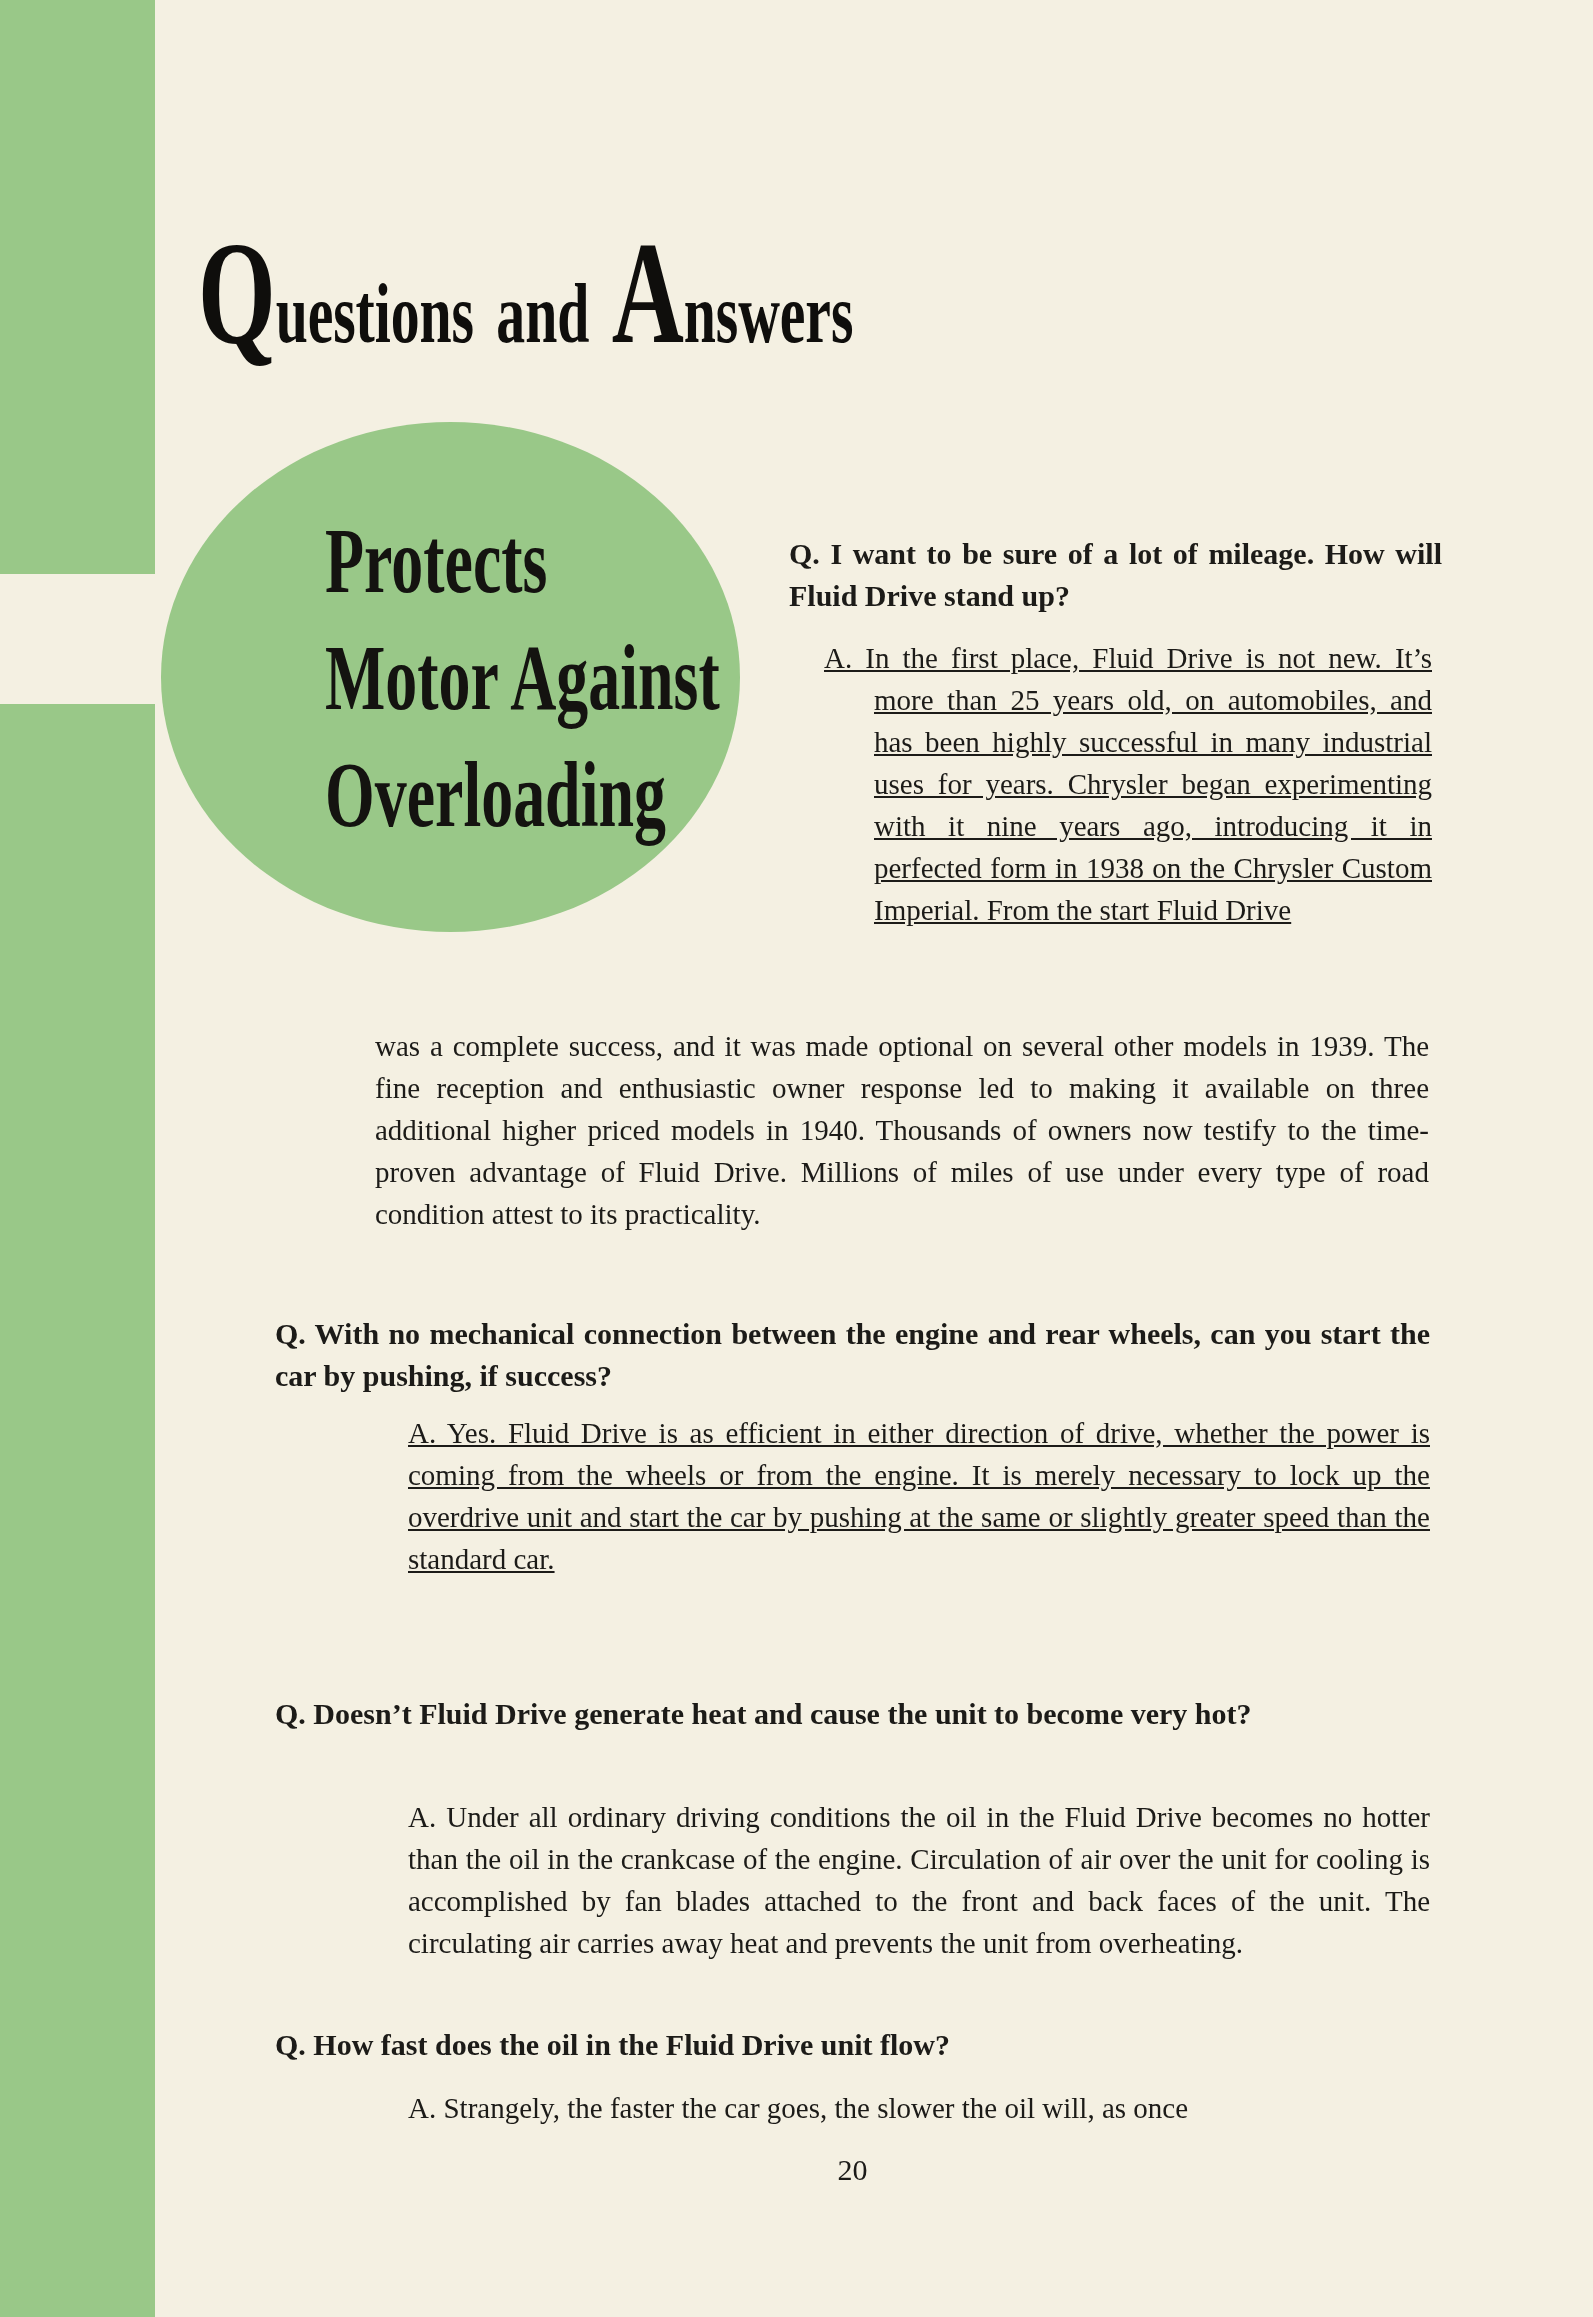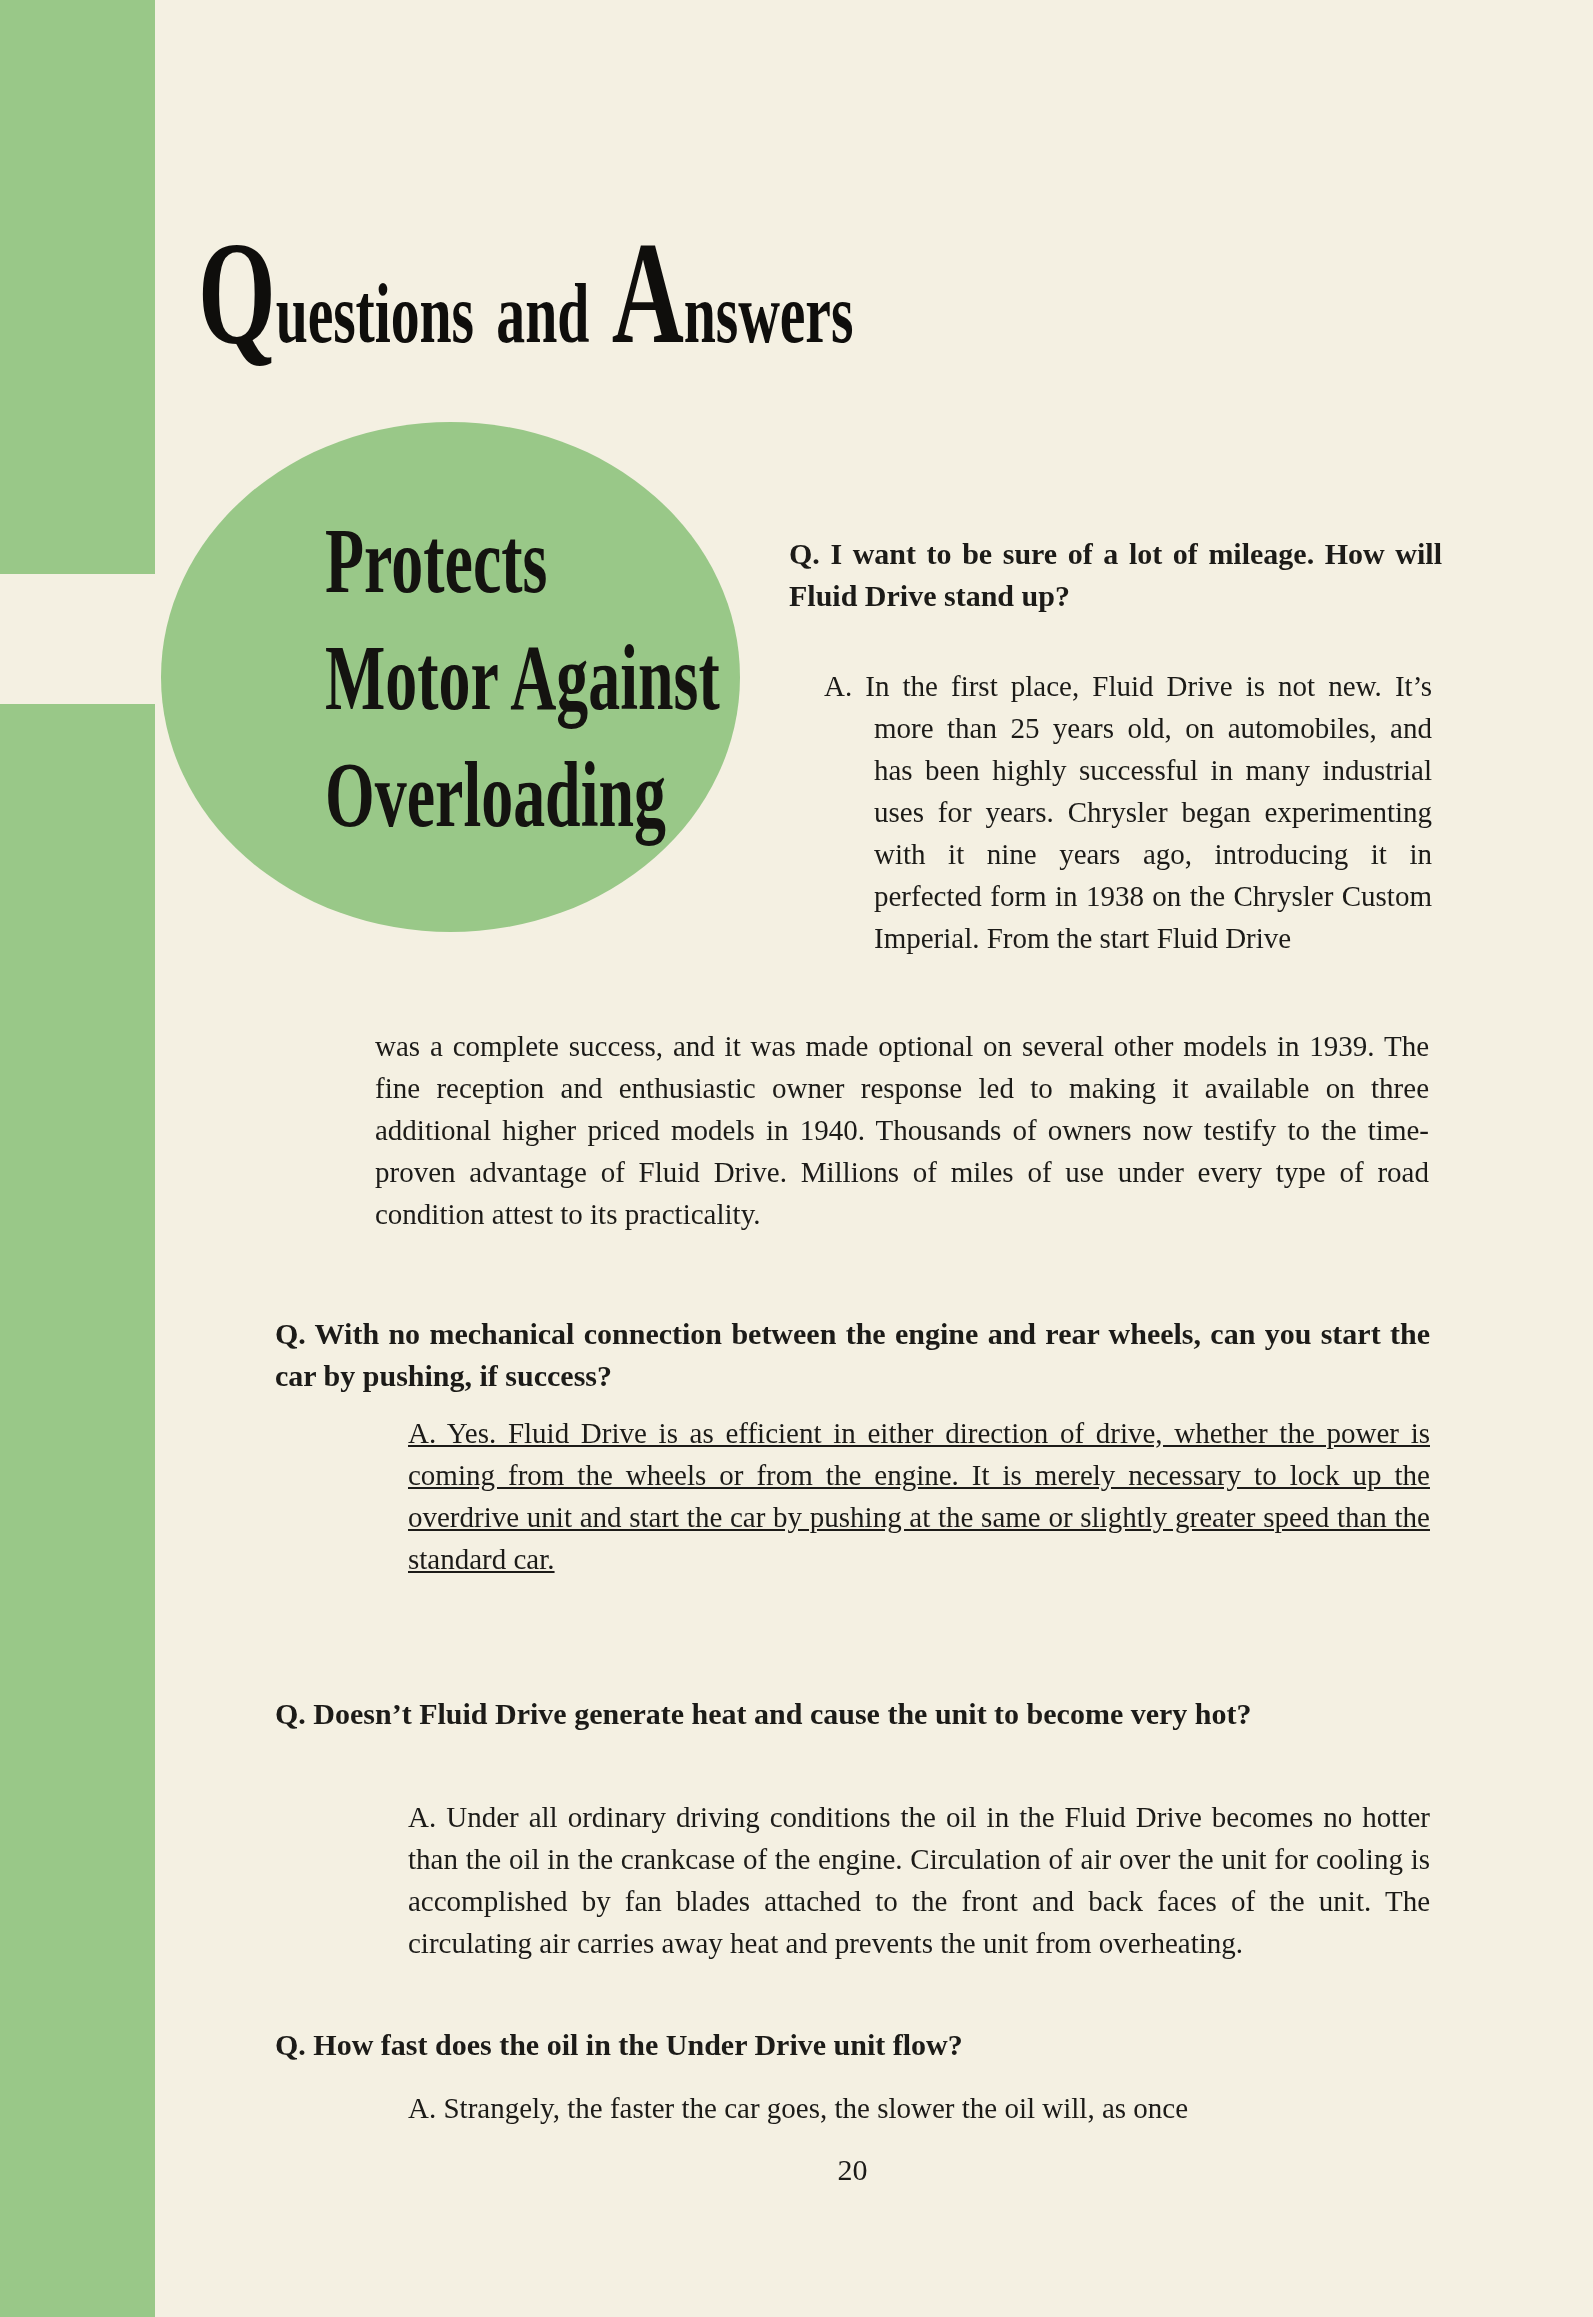--- a/index.html
+++ b/index.html
@@ -65,22 +65,23 @@
     line-height: 42px;
     text-align: justify;
   }
   .atext {
     font-size: 29px;
     line-height: 42px;
     text-align: justify;
   }
   #question-1 { left: 777px; top: 533px; width: 653px; margin-left: 12px; }
   #answer-1-column {
-    left: 874px; top: 665px; width: 558px;
+    left: 874px; top: 637px; width: 558px;
     text-indent: -50px;
+    text-decoration: underline;
   }
   #answer-1-continued { left: 375px; top: 1025px; width: 1054px; }
   #question-2 { left: 275px; top: 1313px; width: 1155px; }
   #answer-2   { left: 408px; top: 1412px; width: 1022px; text-decoration: underline; }
   #question-3 { left: 275px; top: 1649px; width: 1155px; margin-top: 44px; }
   #answer-3   { left: 408px; top: 1748px; width: 1022px; margin-top: 48px; }
   #question-4 { left: 275px; top: 2024px; width: 1155px; text-align: left; }
   #answer-4   { left: 408px; top: 2087px; width: 1022px; text-align: left; }
 
   #page-number {
@@ -109,17 +110,17 @@
 <div class="abs qtext" id="question-1">Q. I want to be sure of a lot of mileage. How will Fluid Drive stand up?</div>
 <div class="abs atext" id="answer-1-column">A. In the first place, Fluid Drive is not new. It’s more than 25 years old, on automobiles, and has been highly successful in many industrial uses for years. Chrysler began experimenting with it nine years ago, introducing it in perfected form in 1938 on the Chrysler Custom Imperial. From the start Fluid Drive</div>
 <div class="abs atext" id="answer-1-continued">was a complete success, and it was made optional on several other models in 1939. The fine reception and enthusiastic owner response led to making it available on three additional higher priced models in 1940. Thousands of owners now testify to the time-proven advantage of Fluid Drive. Millions of miles of use under every type of road condition attest to its practicality.</div>
 
 <div class="abs qtext" id="question-2">Q. With no mechanical connection between the engine and rear wheels, can you start the car by pushing, if success?</div>
 <div class="abs atext" id="answer-2">A. Yes. Fluid Drive is as efficient in either direction of drive, whether the power is coming from the wheels or from the engine. It is merely necessary to lock up the overdrive unit and start the car by pushing at the same or slightly greater speed than the standard car.</div>
 
 <div class="abs qtext" id="question-3">Q. Doesn’t Fluid Drive generate heat and cause the unit to become very hot?</div>
 <div class="abs atext" id="answer-3">A. Under all ordinary driving conditions the oil in the Fluid Drive becomes no hotter than the oil in the crankcase of the engine. Circulation of air over the unit for cooling is accomplished by fan blades attached to the front and back faces of the unit. The circulating air carries away heat and prevents the unit from overheating.</div>
 
-<div class="abs qtext" id="question-4">Q. How fast does the oil in the Under Drive unit flow?</div>
+<div class="abs qtext" id="question-4">Q. How fast does the oil in the Fluid Drive unit flow?</div>
 <div class="abs atext" id="answer-4">A. Strangely, the faster the car goes, the slower the oil will, as once</div>
 
 <div class="abs" id="page-number">20</div>
 
 
 </body></html>

